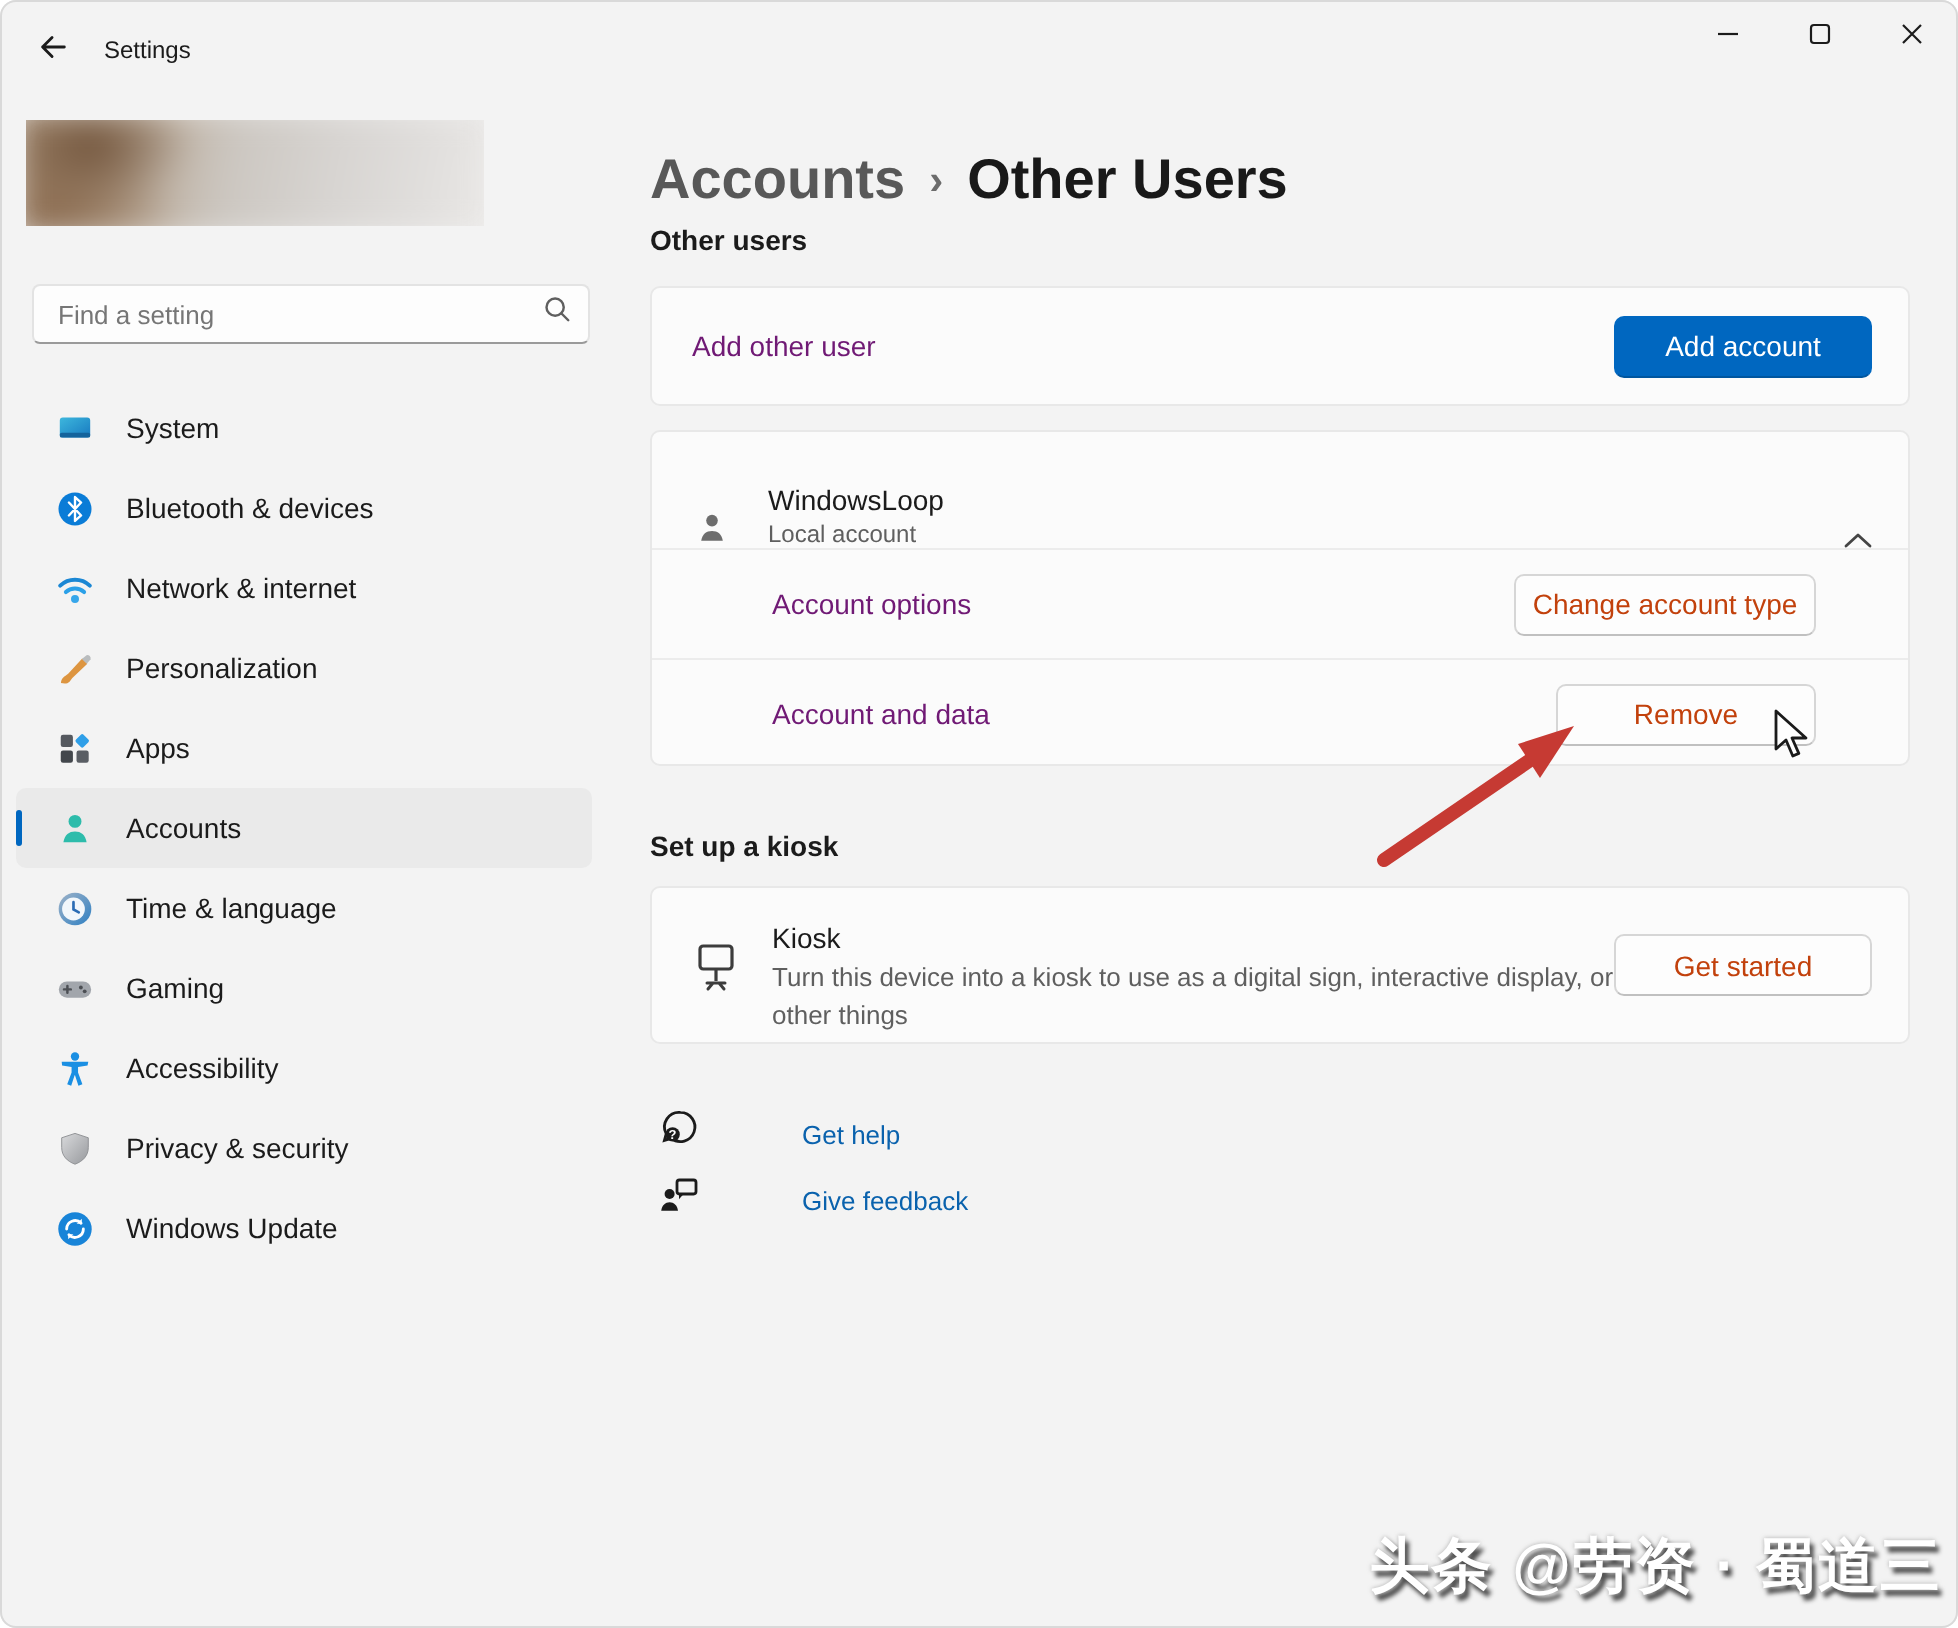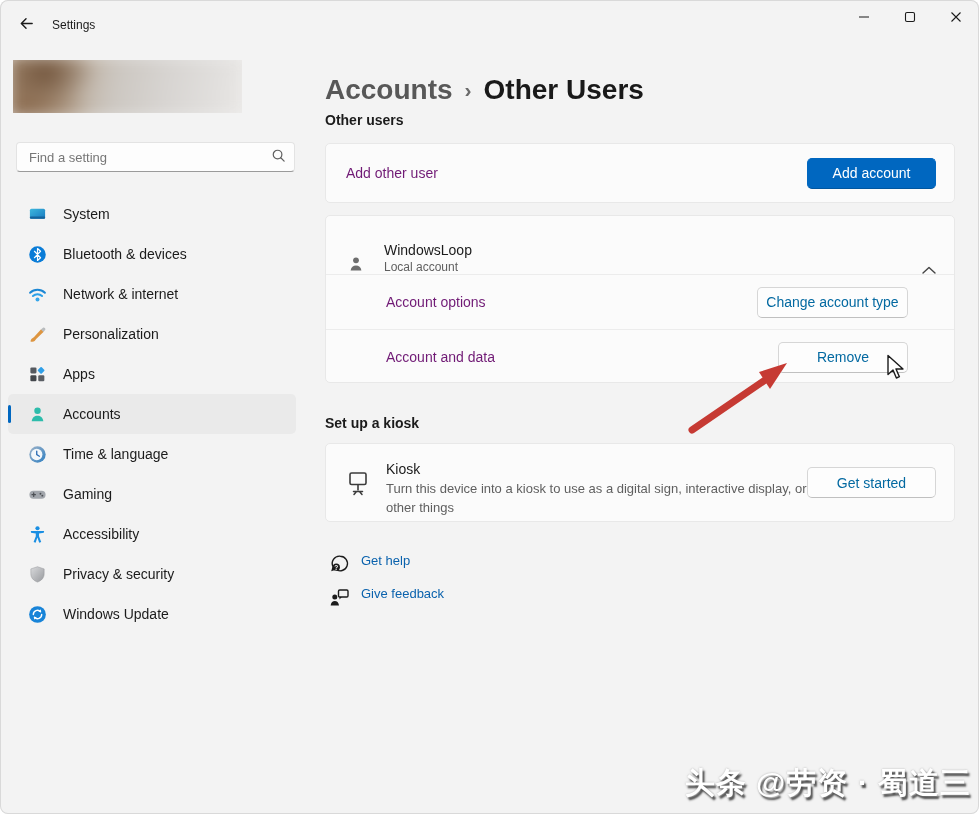--- a/index.html
+++ b/index.html
@@ -64,40 +64,40 @@
   .row-label{font-size:14px;color:#701a75;flex:1;}
   .btn{
     height:31px;border-radius:5px;font-size:14px;cursor:pointer;
     font-family:"Liberation Sans",sans-serif;
   }
   .btn-primary{
     min-width:129px;background:var(--accent,#0067c0);color:#fff;
     border:1px solid var(--accent,#0067c0);border-bottom-color:#00569f;
   }
   .btn-secondary{
-    background:#fdfdfd;color:#0369a1;
+    background:#fdfdfd;color:#c2410c;
     border:1px solid #d6d6d6;border-bottom-color:#c0c0c0;
   }
   .card-account{top:215px;height:168px;padding:0;}
   .acct-row{display:flex;align-items:center;}
   .acct-header{height:58px;padding:0 18px 0 20px;cursor:pointer;align-items:flex-end;}
   .acct-person{width:20px;height:20px;flex:0 0 20px;}
   .acct-person svg{width:20px;height:20px;display:block;}
   .acct-text{margin-left:18px;flex:1;}
   .acct-name{font-size:14px;color:#1b1b1b;}
   .acct-type{font-size:12px;color:#5f5f5f;margin-top:2px;}
   .chevron{width:14px;height:8px;display:block;}
   .acct-sub{height:55px;border-top:1px solid #ececec;padding-left:60px;padding-right:46px;}
   .card-kiosk{top:443px;height:79px;display:flex;align-items:center;padding:0 18px 0 20px;}
   .kiosk-icon{width:24px;height:26px;flex:0 0 24px;}
   .kiosk-icon svg{width:24px;height:26px;display:block;}
   .kiosk-text{margin-left:16px;flex:1;margin-top:13px;}
   .kiosk-title{font-size:14px;color:#1b1b1b;}
   .kiosk-desc{font-size:13px;color:#5f5f5f;margin-top:3px;max-width:432px;line-height:1.45;}
-  .foot-link{position:absolute;left:3px;display:flex;align-items:flex-start;cursor:pointer;}
+  .foot-link{position:absolute;left:3px;display:flex;align-items:flex-end;cursor:pointer;gap:40px;}
   .fl-1{top:553px;}
   .fl-2{top:586px;}
   .foot-icon{width:22px;height:22px;flex:0 0 22px;}
   .foot-icon svg{width:22px;height:22px;display:block;}
   .foot-label{margin-left:11px;font-size:13px;color:var(--link,#0a62ad);}
   
   .anno-arrow{position:absolute;left:665px;top:350px;pointer-events:none;}
   .cursor{position:absolute;left:886px;top:354px;pointer-events:none;}
   .watermark{
     position:absolute;right:8px;bottom:10px;

